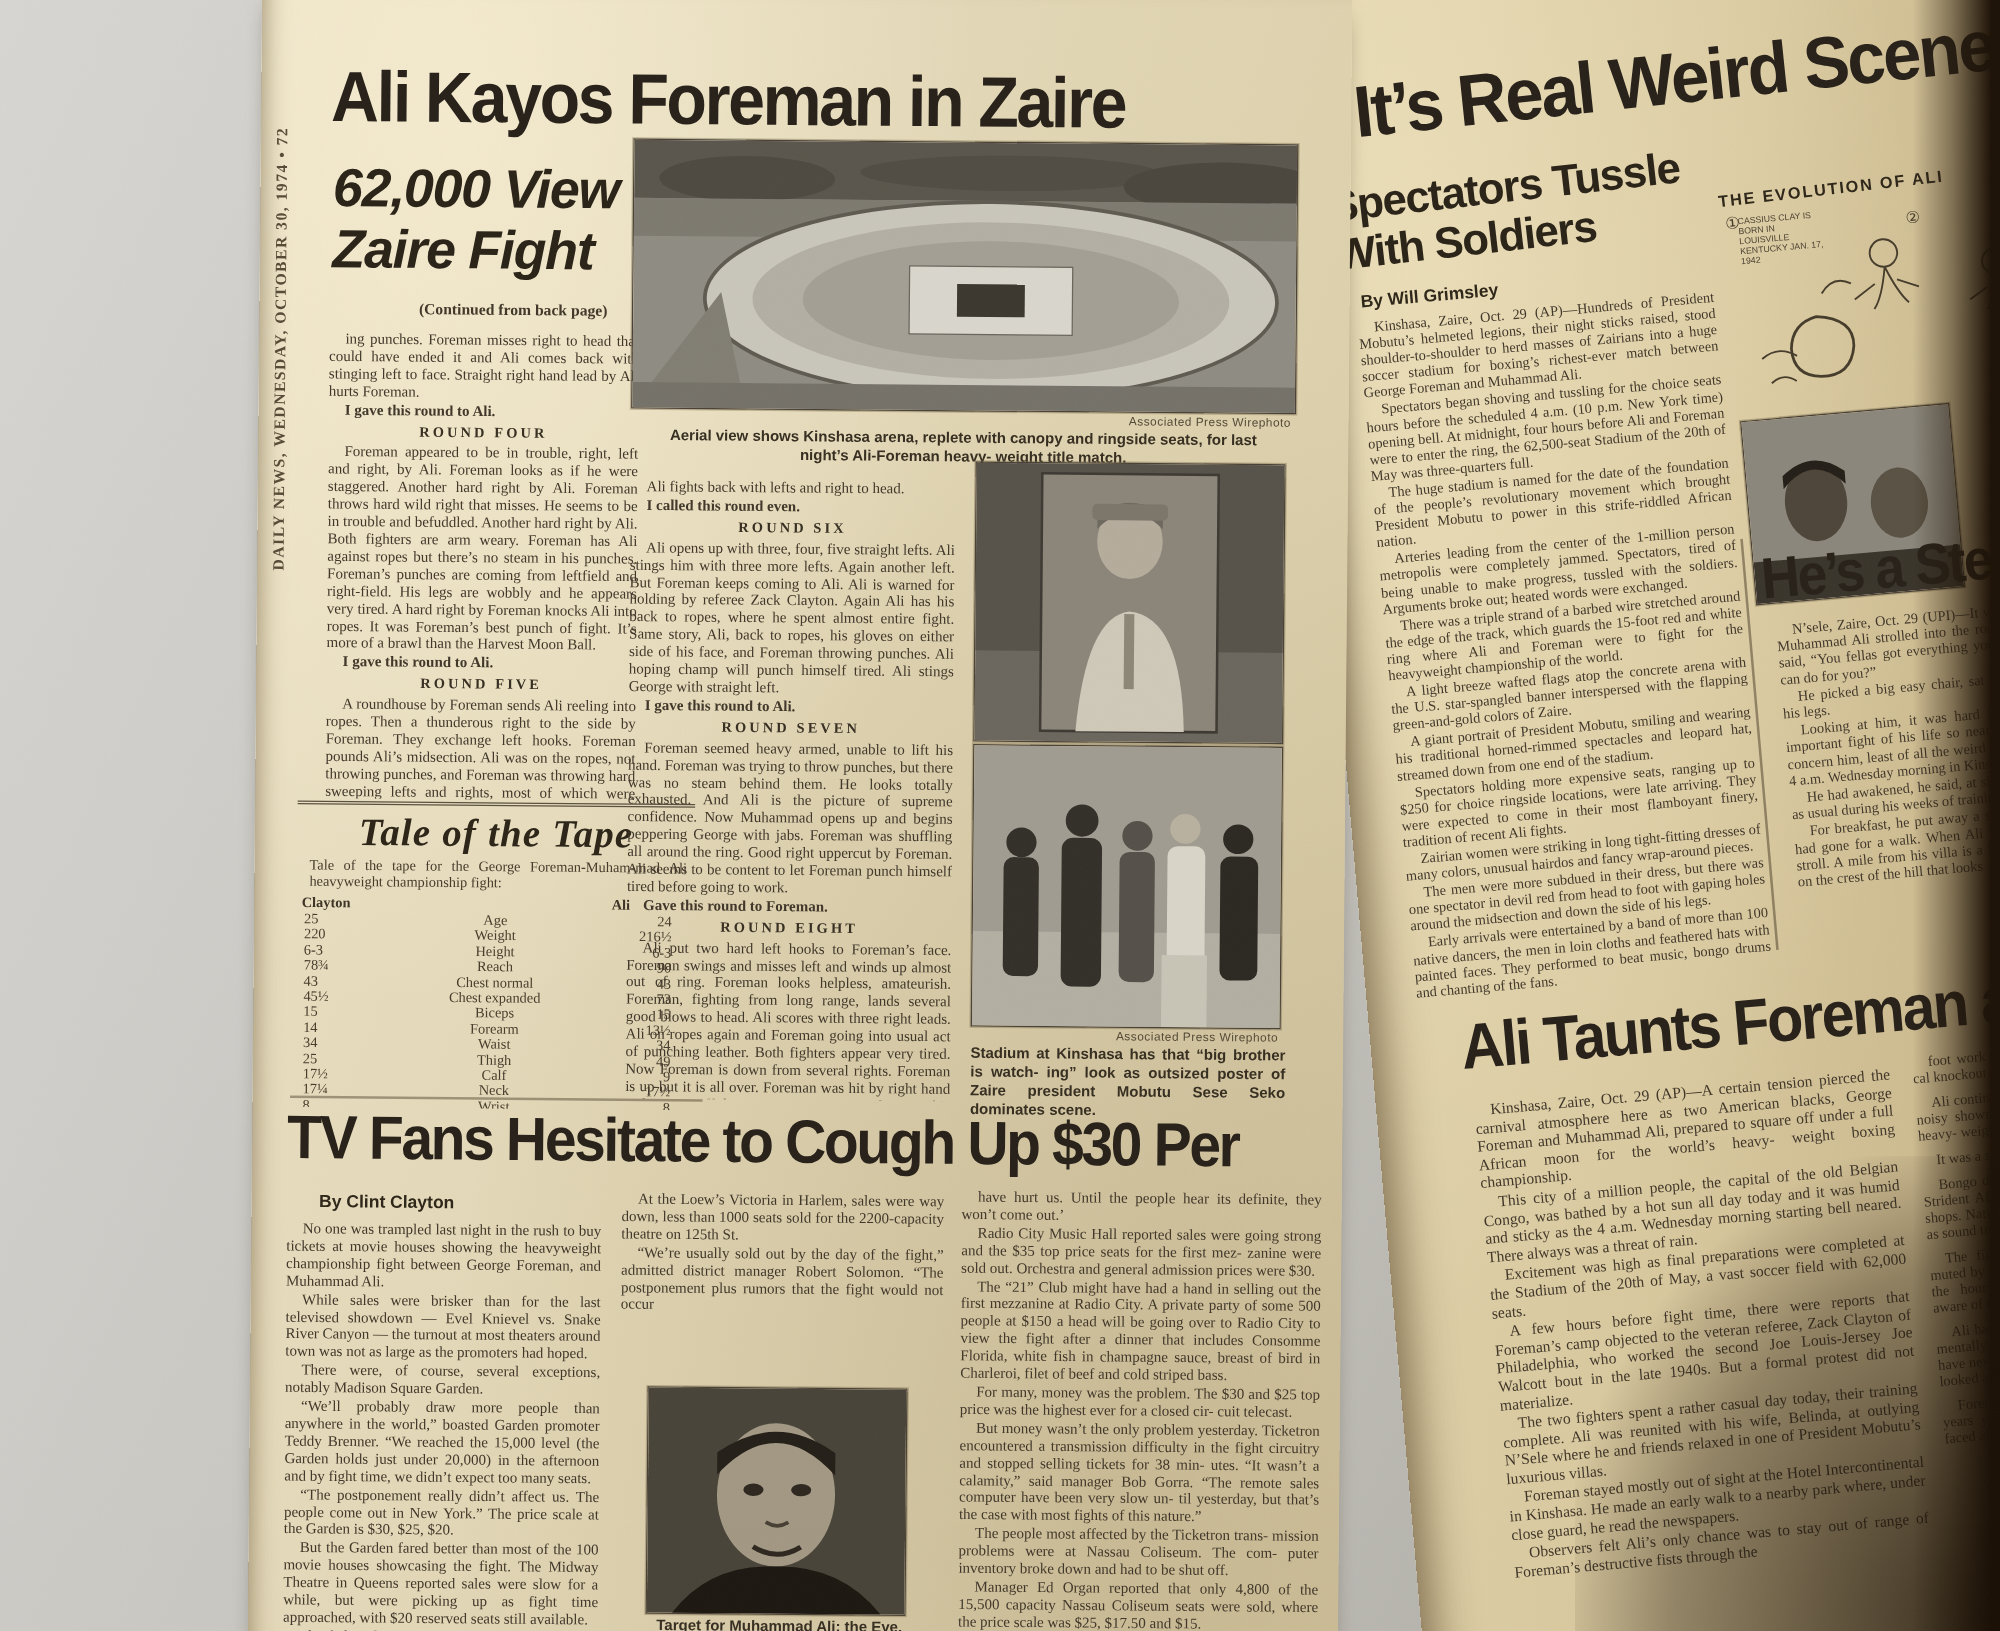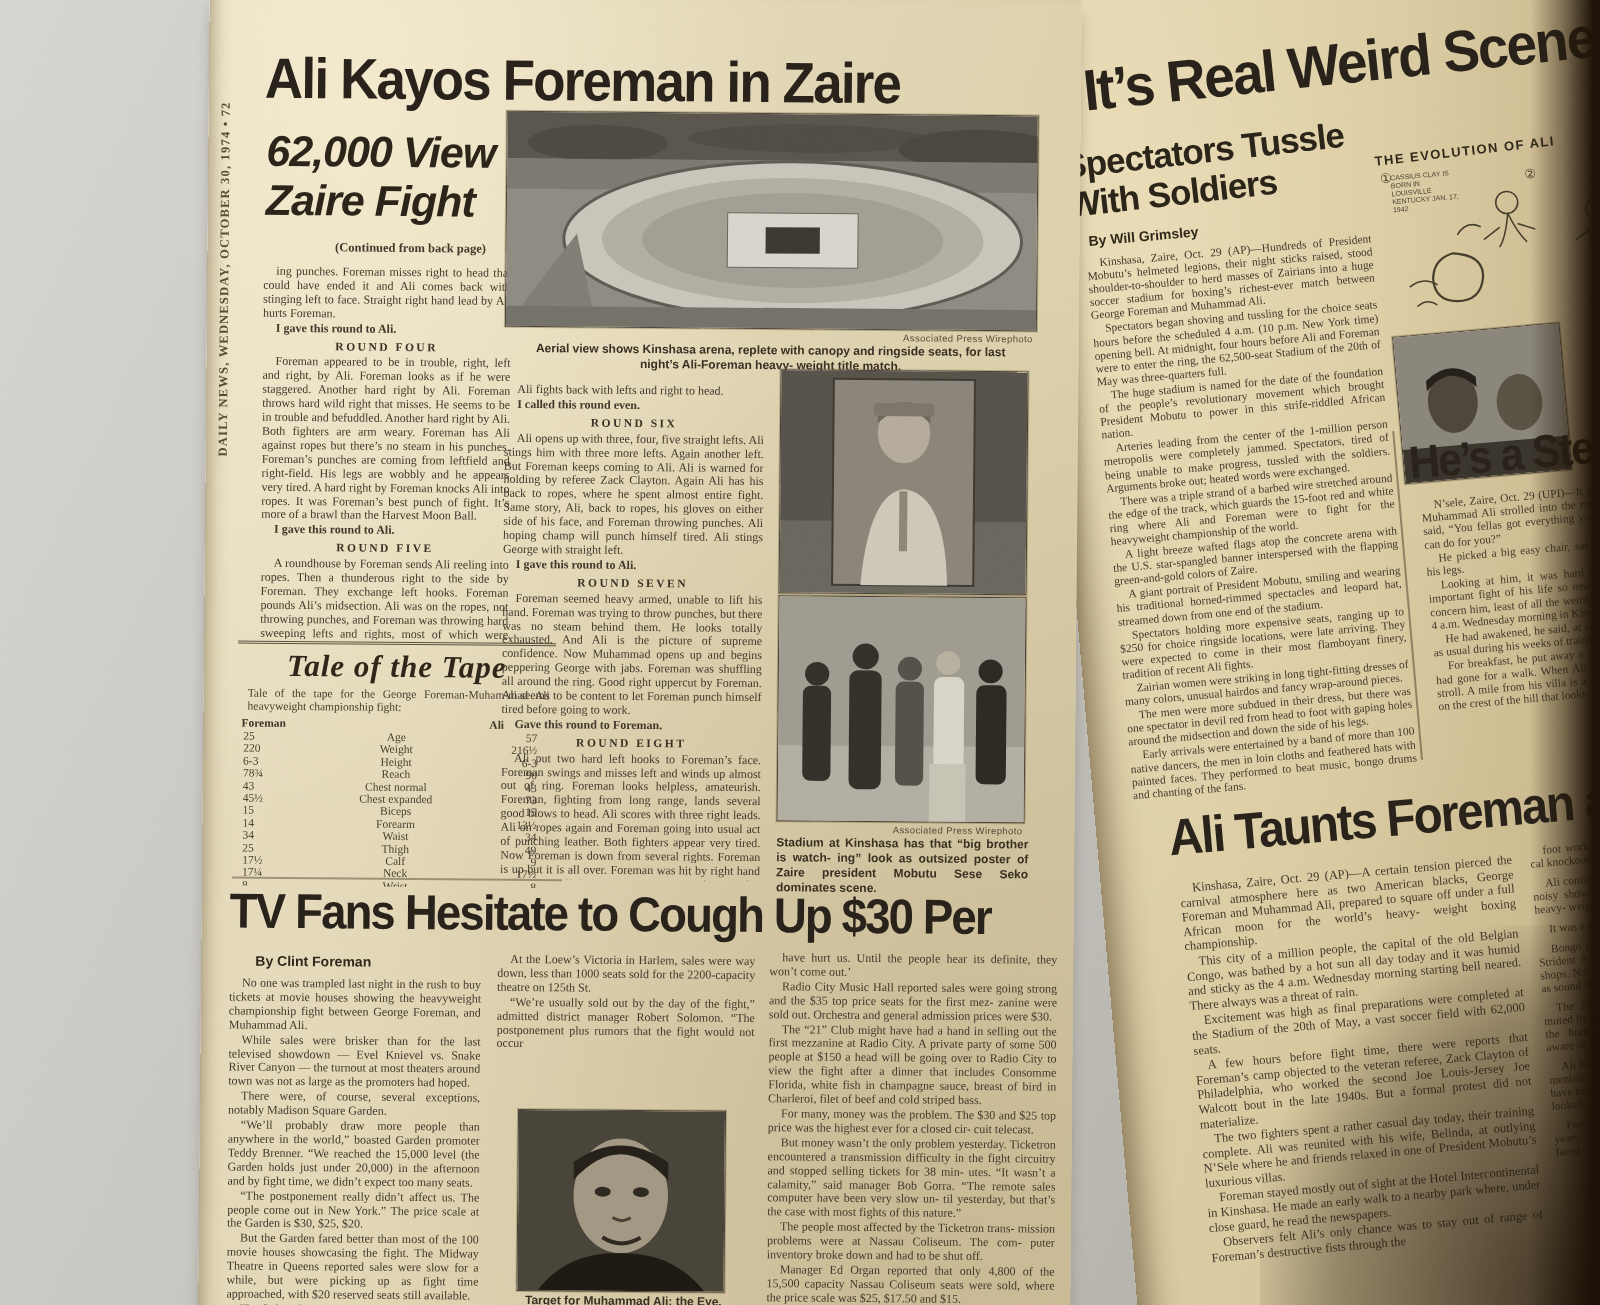--- a/index.html
+++ b/index.html
@@ -88,29 +88,29 @@
         <p class="np-p">Foreman appeared to be in trouble, right, left and right, by Ali. Foreman looks as if he were staggered. Another hard right by Ali. Foreman throws hard wild right that misses. He seems to be in trouble and befuddled. Another hard right by Ali. Both fighters are arm weary. Foreman has Ali against ropes but there’s no steam in his punches. Foreman’s punches are coming from leftfield and right-field. His legs are wobbly and he appears very tired. A hard right by Foreman knocks Ali into ropes. It was Foreman’s best punch of fight. It’s more of a brawl than the Harvest Moon Ball.</p>
         <p class="np-p verdict">I gave this round to Ali.</p>
         <h4 class="round-hd">ROUND FIVE</h4>
         <p class="np-p">A roundhouse by Foreman sends Ali reeling into ropes. Then a thunderous right to the side by Foreman. They exchange left hooks. Foreman pounds Ali’s midsection. Ali was on the ropes, not throwing punches, and Foreman was throwing hard sweeping lefts and rights, most of which were being caught on the gloves. Foreman was just teeing off and hitting nothing but gloves and Ali was letting him do it. Ali was standing there with gloves on either side of his face, letting Foreman punch himself out. Now Ali opens up with combination of left and rights that score. Ali lands hard left and Foreman staggers. Another hard right by Ali. Now Foreman lands hard left to head and</p>
       </div>
 
     <div id="tale">
       <div id="tale-title">Tale of the Tape</div>
       <div id="tale-intro">Tale of the tape for the George Foreman-Muham-mad Ali heavyweight championship fight:</div>
       <div class="tape-head">
-        <span>Foreman</span>
+        <span>Clayton</span>
         <span></span>
         <span>Ali</span>
       </div>
       <div>
           <div class="tape-row">
             <span class="tf">25</span>
             <span class="tl">Age</span>
-            <span class="ta">57</span>
+            <span class="ta">24</span>
           </div>
           <div class="tape-row">
             <span class="tf">220</span>
             <span class="tl">Weight</span>
             <span class="ta">216½</span>
           </div>
           <div class="tape-row">
             <span class="tf">6-3</span>
             <span class="tl">Height</span>
             <span class="ta">6-3</span>
@@ -234,21 +234,21 @@
             <rect x="196" y="88" width="30" height="100" rx="8"></rect>
         </g>
         <rect x="150" y="168" width="36" height="58" fill="#c8c4b6"></rect>
       </svg>
     </div>
     <div class="credit" style="left:574px;top:830px;width:246px;">Associated Press Wirephoto</div>
     <div class="cap" style="position:absolute;left:574px;top:842px;width:252px;text-align:justify;">Stadium at Kinshasa has that “big brother is watch- ing” look as outsized poster of Zaire president Mobutu Sese Seko dominates scene.</div>
 
     <div class="hrule" style="left:30px;top:888px;width:330px;"></div>
     <div class="hd" style="position:absolute;left:28px;top:894px;font-size:49px;">TV Fans Hesitate to Cough Up $30 Per</div>
-    <div style="position:absolute;left:54px;top:964px;font:bold 14px 'Liberation Sans',sans-serif;color:#2e2719;">By Clint Foreman</div>
+    <div style="position:absolute;left:54px;top:964px;font:bold 14px 'Liberation Sans',sans-serif;color:#2e2719;">By Clint Clayton</div>
 
     <div class="col" style="left:28px;top:988px;width:252px;height:330px;">
         <p class="np-p">No one was trampled last night in the rush to buy tickets at movie houses showing the heavyweight championship fight between George Foreman, and Muhammad Ali.</p>
         <p class="np-p">While sales were brisker than for the last televised showdown — Evel Knievel vs. Snake River Canyon — the turnout at most theaters around town was not as large as the promoters had hoped.</p>
         <p class="np-p">There were, of course, several exceptions, notably Madison Square Garden.</p>
         <p class="np-p">“We’ll probably draw more people than anywhere in the world,” boasted Garden promoter Teddy Brenner. “We reached the 15,000 level (the Garden holds just under 20,000) in the afternoon and by fight time, we didn’t expect too many seats.</p>
         <p class="np-p">“The postponement really didn’t affect us. The people come out in New York.” The price scale at the Garden is $30, $25, $20.</p>
         <p class="np-p">But the Garden fared better than most of the 100 movie houses showcasing the fight. The Midway Theatre in Queens reported sales were slow for a while, but were picking up as fight time approached, with $20 reserved seats still available.</p>
         <p class="np-p">The fight sales generally were higher in the city than in the suburbs.</p>
       </div>

